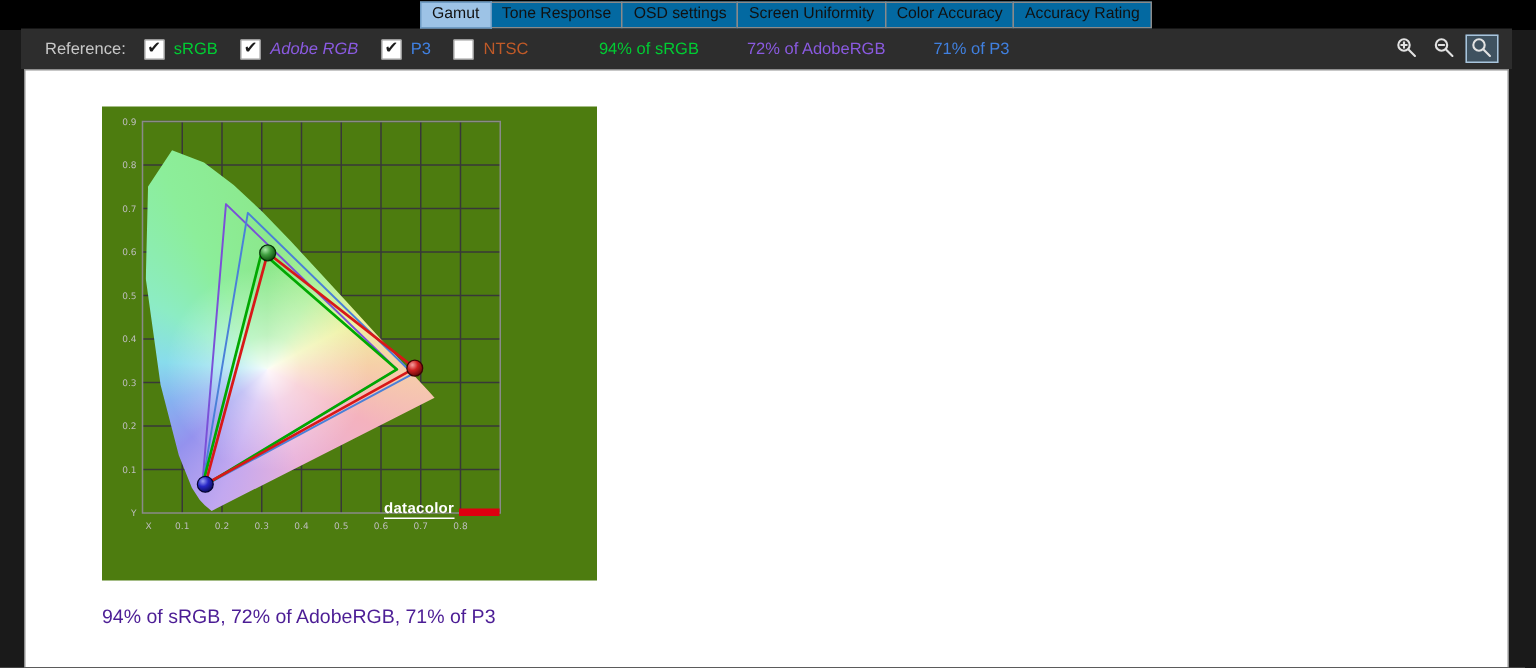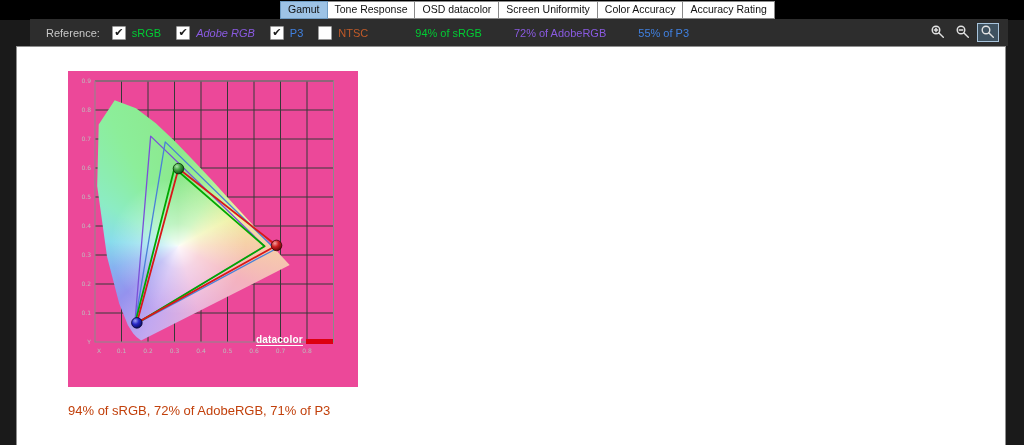--- a/index.html
+++ b/index.html
@@ -1,48 +1,48 @@
 <!DOCTYPE html>
 <html><head>
 <meta charset="utf-8">
 <style>
   html,body{margin:0;padding:0;background:#1a1a1a;font-family:"Liberation Sans",sans-serif;}
   .app{position:relative;width:1024px;height:445px;background:#1a1a1a;overflow:hidden;}
 
   
   .tabbar{position:absolute;top:0;left:0;width:1024px;height:20px;background:#000;padding-left:27px;}
   .tabs{position:absolute;left:280px;top:1px;display:flex;}
-  .tab{font-size:10.5px;line-height:13px;padding:1px 7px 2px 7px;background:#ffffff;color:#111;
+  .tab{font-size:10.5px;line-height:13px;padding:1px 7px 2px 7px;background:#0369a1;color:#111;
        border:1px solid #8a8a8a;margin-right:-1px;white-space:nowrap;cursor:default;}
   .tab.selected{background:#9dc3e6;border-color:#6f9cc4;position:relative;z-index:2;}
 
   
   .toolbar{position:absolute;top:19px;left:14px;right:16px;height:27px;background:#2d2d2d;
-           display:flex;align-items:center;font-size:11px;color:#cfcfcf;margin-left:16px;}
+           display:flex;align-items:center;font-size:11px;color:#cfcfcf;}
   .ref-label{margin-left:16px;margin-right:12px;color:#c8c8c8;}
   .ref-item{display:flex;align-items:center;margin-right:15px;}
   .checkbox{width:12px;height:12px;background:#fff;border:1px solid #9a9a9a;border-radius:1px;
             display:inline-flex;align-items:center;justify-content:center;margin-right:6px;
             font-size:11px;line-height:11px;color:#1c1c1c;cursor:default;}
   .stat{margin-left:32px;white-space:nowrap;}
   .tb-spacer{flex:1;}
   .zoom-btns{display:flex;align-items:center;gap:3px;margin-right:9px;}
   .zoom-btn{width:20px;height:17px;display:flex;align-items:center;justify-content:center;
             background:transparent;border:1px solid transparent;cursor:default;}
   .zoom-btn.selected{background:#3f5260;border-color:#a8c4dc;}
 
   
   .panel{position:absolute;top:46px;left:16px;right:18px;bottom:0;background:#fff;
          border:1px solid #8f8f8f;border-bottom:none;box-sizing:border-box;}
   .panel-inner{padding-left:51px;}
   .chart-title{margin-top:18px;font-size:13px;line-height:15px;color:#3c3c3c;}
-  .summary{margin-top:16px;font-size:13px;color:#c2410c;}
-
-  
-  .chart{position:relative;width:290px;height:316px;background:#ec4899;margin-top:24px;}
+  .summary{margin-top:16px;font-size:13px;color:#4c1d95;}
+
+  
+  .chart{position:relative;width:290px;height:316px;background:#4d7c0f;margin-top:24px;padding-left:40px;}
   .chart svg{position:absolute;left:0;top:0;}
   .grid-svg{z-index:1;}
   .gamut-fill{position:absolute;left:0;top:0;width:290px;height:292px;z-index:2;
     background:
       radial-gradient(circle at 38% 60%, rgba(255,255,255,0.92) 0%, rgba(255,255,255,0.45) 9%, rgba(255,255,255,0) 27%),
       conic-gradient(from 0deg at 38% 60%,
         #8ce88c 0deg,#aef09a 30deg,#eef2a2 62deg,#f6d0a8 88deg,#f4b2be 118deg,
         #eab2da 162deg,#c2a8f0 200deg,#9492ee 228deg,#86b2f0 252deg,#88dcec 274deg,
         #8cecc4 300deg,#8cee9a 332deg,#8ce88c 360deg);}
   .overlay-svg{z-index:3;}
@@ -54,21 +54,21 @@
 </style>
 </head>
 <body>
 
 <div class="app">
 
   <div class="tabbar">
     <div class="tabs">
         <div class="tab selected">Gamut</div>
         <div class="tab">Tone Response</div>
-        <div class="tab">OSD datacolor</div>
+        <div class="tab">OSD settings</div>
         <div class="tab">Screen Uniformity</div>
         <div class="tab">Color Accuracy</div>
         <div class="tab">Accuracy Rating</div>
       </div>
   </div>
 
   <div class="toolbar">
     <span class="ref-label">Reference:</span>
     <span class="ref-items" style="display:flex">
         <span class="ref-item">
@@ -84,21 +84,21 @@
           <span style="color: rgb(64, 128, 224);">P3</span>
         </span>
         <span class="ref-item">
           <span class="checkbox"></span>
           <span style="color: rgb(192, 90, 40); text-align: right;">NTSC</span>
         </span>
       </span>
     <span class="stats" style="display:flex">
         <span class="stat" style="color: rgb(0, 204, 51);">94% of sRGB</span>
         <span class="stat" style="color: rgb(138, 90, 224);">72% of AdobeRGB</span>
-        <span class="stat" style="color: rgb(64, 128, 224);">55% of P3</span>
+        <span class="stat" style="color: rgb(64, 128, 224);">71% of P3</span>
       </span>
     <span class="tb-spacer"></span>
     <span class="zoom-btns">
         <span class="zoom-btn">
           <svg width="15" height="15" viewBox="0 0 15 15">
             <g stroke="#e2e2e2" stroke-width="1.4" fill="none" stroke-linecap="round">
               <circle cx="5" cy="5" r="3.8"></circle>
               <line x1="8" y1="8" x2="12.3" y2="12.3"></line>
               <line x1="5" y1="3.2" x2="5" y2="6.8"></line>
               <line x2="6.8" y2="5" x1="3.2" y1="5"></line>

